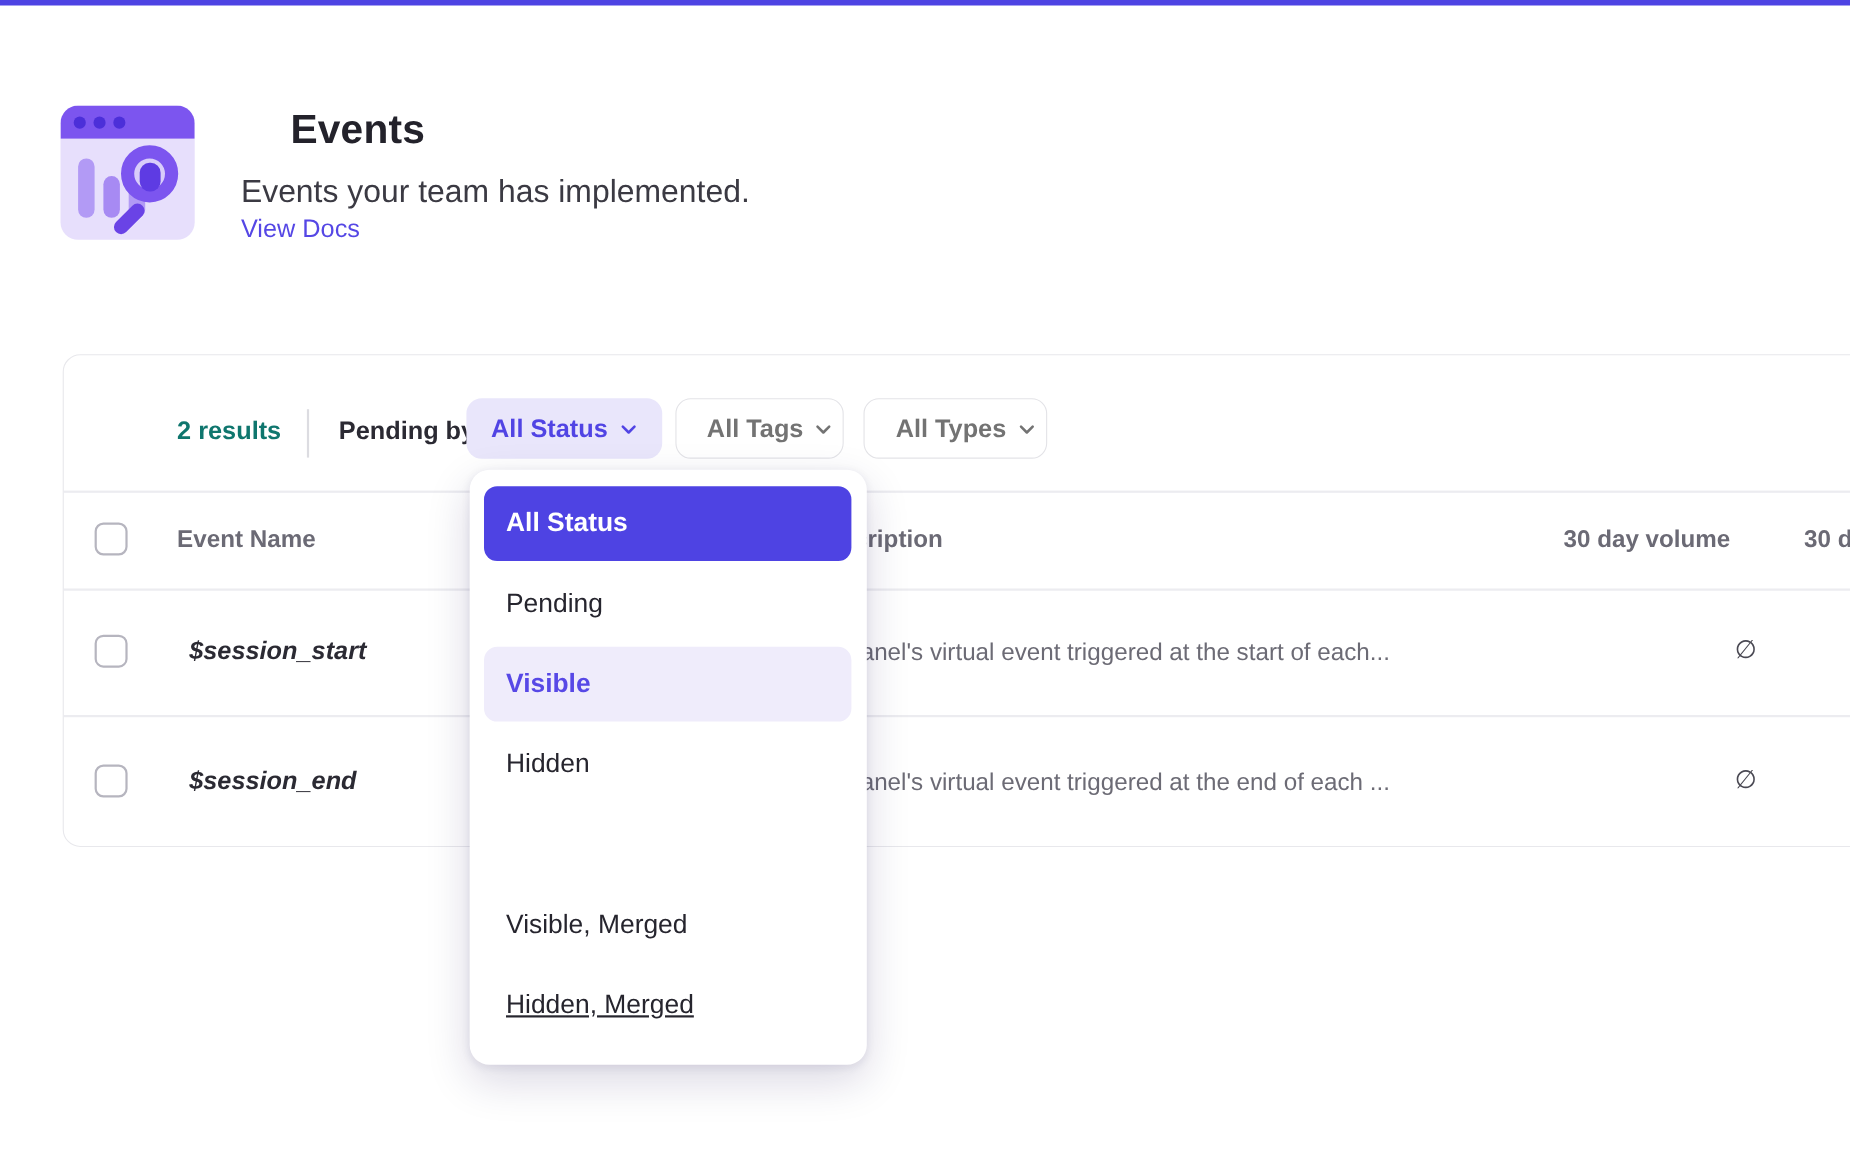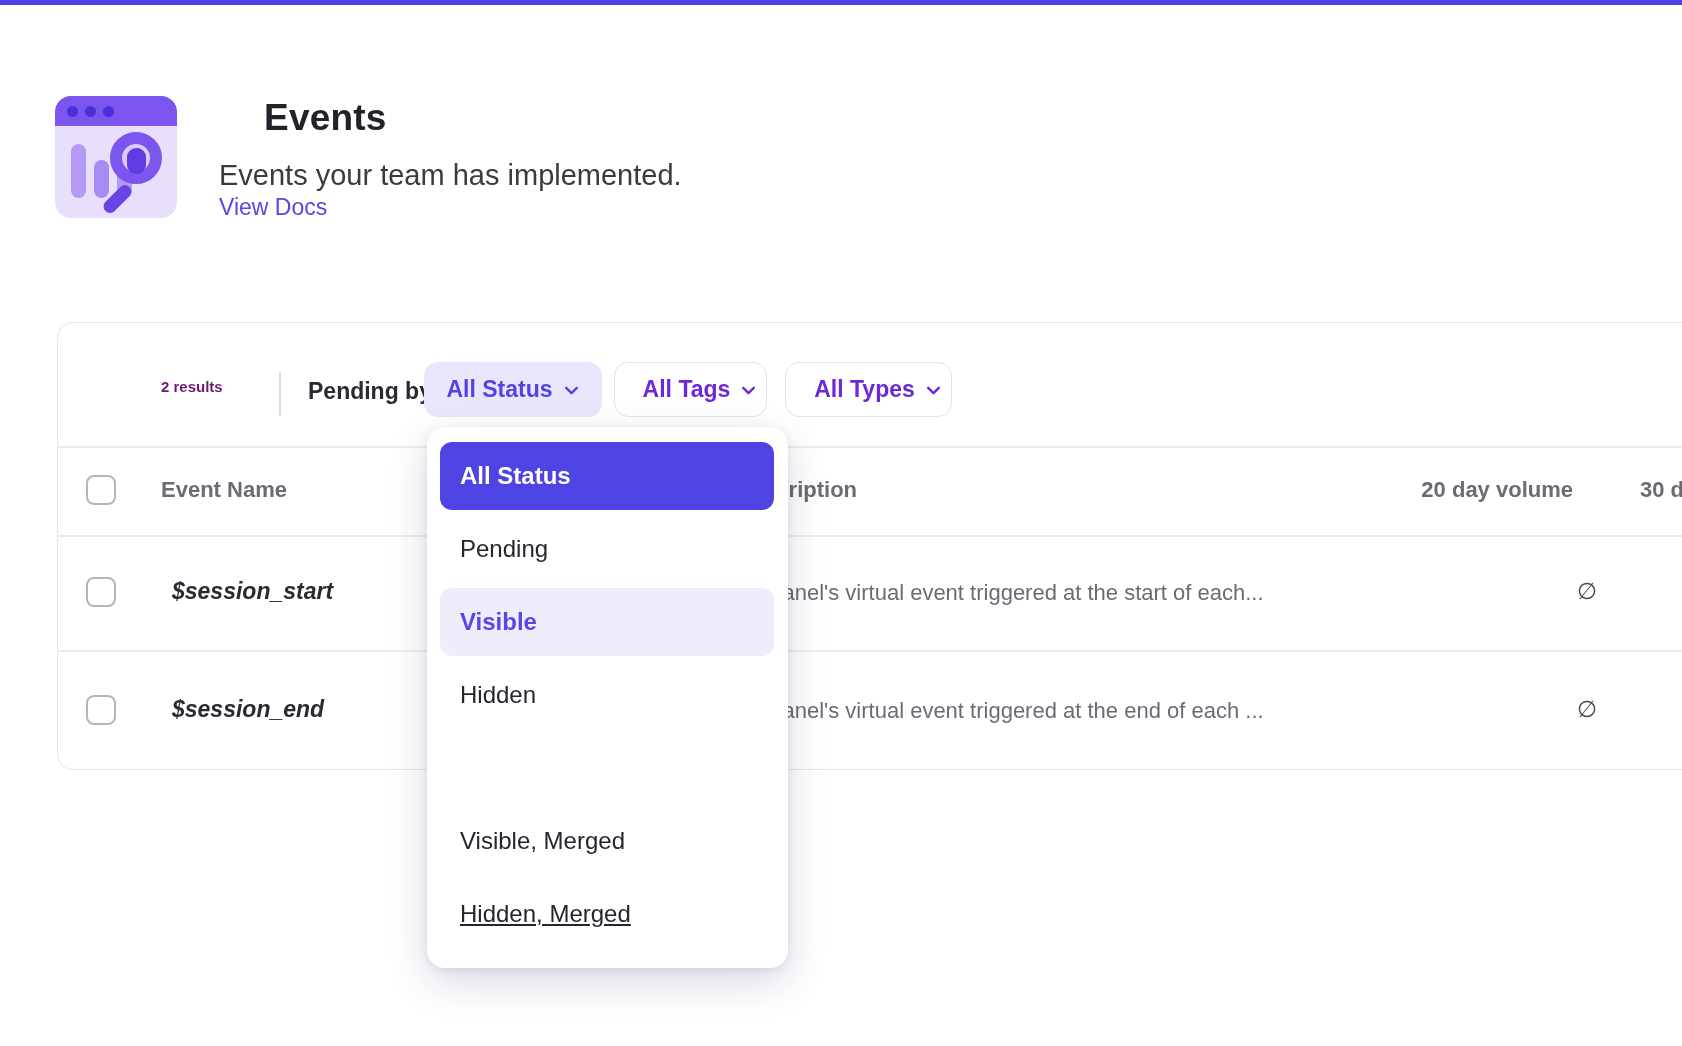--- a/index.html
+++ b/index.html
@@ -31,30 +31,30 @@
     color:#23222B; letter-spacing:0.2px;margin-left:45px; }
   .page-subtitle { position:absolute; left:219px; top:159px; font-size:29px; color:#3B3A43; }
   .docs-link { position:absolute; left:219px; top:194px; font-size:23px; color:#5547E5;
     text-decoration:none; cursor:pointer; }
 
   
   .card { position:absolute; left:57px; top:322px; width:1645px; height:448px;
     border:1.5px solid #E8E8EC; border-radius:16px; background:#fff; }
 
   
-  .results-count { position:absolute; left:161px; top:378px; font-size:15px; font-weight:600; color:#701a75; }
+  .results-count { position:absolute; left:161px; top:378px; font-size:23px; font-weight:600; color:#0f766e; }
   .toolbar-divider { position:absolute; left:279px; top:372px; width:1.5px; height:44px; background:#DCDCE1; }
   .filter-by { position:absolute; left:308px; top:378px; font-size:23px; font-weight:600; color:#2B2A33; }
 
   .pill { position:absolute; top:362px; height:55px; border-radius:14px;
     display:flex; align-items:center; justify-content:center; gap:10px;
     font-size:23px; font-weight:600; cursor:pointer; white-space:nowrap; }
   .pill .chev { display:flex; margin-top:2px; }
   .pill-active { left:424px; width:178px; background:#E9E6FB; color:#5144E4; }
-  .pill-plain  { background:#fff; border:1.5px solid #E3E3E7; color:#6d28d9;padding-left:19px; }
+  .pill-plain  { background:#fff; border:1.5px solid #E3E3E7; color:#737373;padding-left:19px; }
   .pill-tags  { left:614px; width:153px; }
   .pill-types { left:785px; width:167px; }
   .pill-verif { left:971px; width:242px; }
 
   
   .hline { position:absolute; left:58px; width:1624px; height:1.5px; background:#ECECF0; }
   .line-header-top { top:446px; }
   .line-header-bottom { top:535px; }
   .line-row { top:650px; }
 
@@ -139,21 +139,21 @@
       <svg width="17" height="17" viewBox="0 0 16 16">
           <path d="M3 5.5 L8 10.5 L13 5.5" fill="none" stroke="currentColor" stroke-width="2.2" stroke-linecap="round" stroke-linejoin="round"></path>
         </svg>
     </span>
   </div>
 
   <div class="hline line-header-top"></div>
   <div class="checkbox cb-header"></div>
   <span class="th th-name">Event Name</span>
   <span class="th th-desc">Description</span>
-  <span class="th th-volume">20 day volume</span>
+  <span class="th th-volume">30 day volume</span>
   <span class="th th-users">30 day users</span>
   <div class="hline line-header-bottom"></div>
 
   <div class="checkbox cb-row1"></div>
   <span class="cell-name r1-name">$session_start</span>
   <span class="cell-desc r1-desc">Mixpanel's virtual event triggered at the start of each...</span>
   <span class="cell-volume r1-vol">∅</span>
   <div class="hline line-row"></div>
 
   <div class="checkbox cb-row2"></div>

